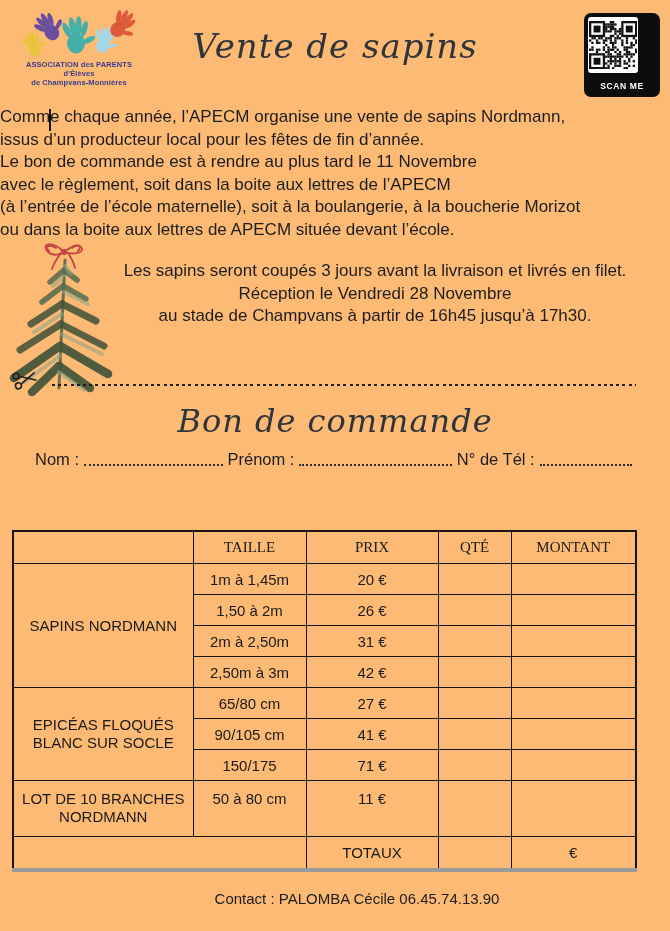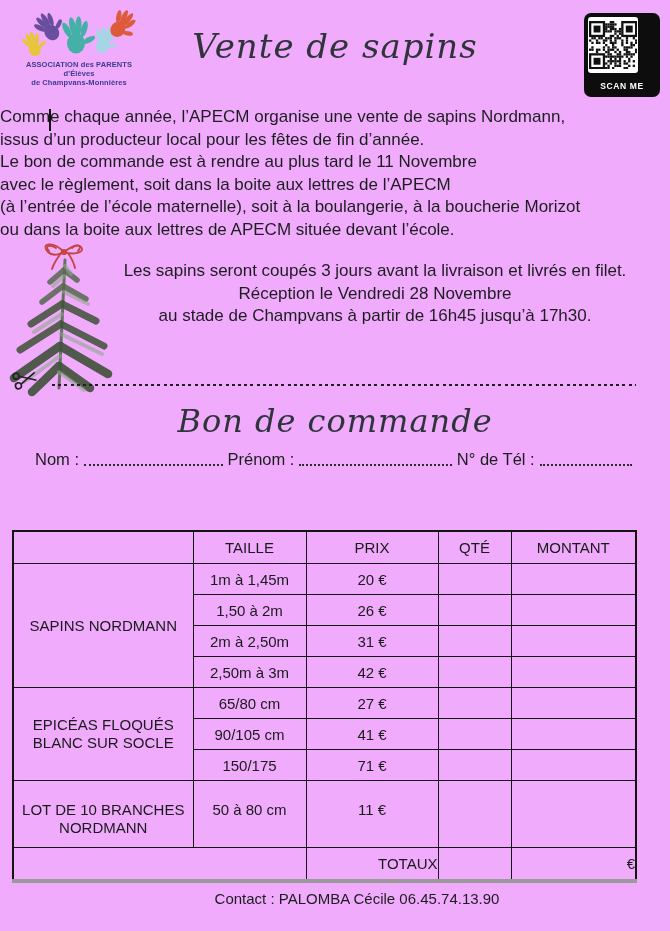--- a/index.html
+++ b/index.html
@@ -1,16 +1,16 @@
 <!DOCTYPE html>
 <html><head>
 <meta charset="utf-8">
 <style>
   html,body{margin:0;padding:0;background:#e8e8e8;}
-  .page{position:relative;width:670px;height:931px;background:#f0abfc;overflow:hidden;
+  .page{position:relative;width:670px;height:931px;background:#fdba74;overflow:hidden;
         font-family:"Liberation Sans",sans-serif;color:#1d1d1f;margin:0 auto;}
   b{font-weight:400;}
 
   
   .logo{position:absolute;left:14px;top:10px;width:130px;text-align:center;}
   .logo svg{display:block;margin:0 auto;}
   .logo-text{font-size:7.5px;font-weight:bold;color:#3c3b8f;line-height:9px;letter-spacing:.1px;}
   .main-title{position:absolute;left:0;right:0;top:26px;text-align:center;
               font-family:"DejaVu Serif",serif;font-style:italic;font-weight:400;
               font-size:34px;color:#2f343a;letter-spacing:1px;}
@@ -45,25 +45,25 @@
   .form-label{white-space:nowrap;padding-bottom:1px;}
   .dots{border-bottom:2px dotted #2b2b2b;margin:0 5px 4px 5px;height:1px;}
   .dots.d-nom{flex:1.5;} .dots.d-prenom{flex:1.65;} .dots.d-tel{flex:1;}
   .note{position:absolute;left:0;right:0;top:483px;text-align:center;font-size:15.5px;}
 
   
   table.order{position:absolute;left:12px;top:530px;width:623px;border-collapse:collapse;
               table-layout:fixed;border:2px solid #141414;border-bottom:4px solid #9a9a9a;}
   table.order td,table.order th{border:1.5px solid #141414;font-size:15px;font-weight:400;
               text-align:center;vertical-align:middle;padding:0;color:#1a1a1a;}
-  table.order th{height:31px;}
+  table.order th{height:31px;font-family:Liberation Serif, serif;}
   table.order td{height:30px;}
   td.group-label{font-size:14.5px;vertical-align:top;padding-top:7px;line-height:18px;}
-  tr.lot-row td{height:46px;vertical-align:top;padding-top:20px;}
-  tr.totals-row td{height:31px;text-align:right;}
+  tr.lot-row td{height:46px;vertical-align:top;padding-top:9px;}
+  tr.totals-row td{height:31px;}
   td.currency-cell{text-align:right;padding-right:9px;}
 
   .footer-contact{position:absolute;left:0;right:0;top:890px;text-align:center;font-size:15px;padding-left:44px;}
 </style>
 </head>
 <body>
 
 <div class="page">
 
   <div class="logo">

